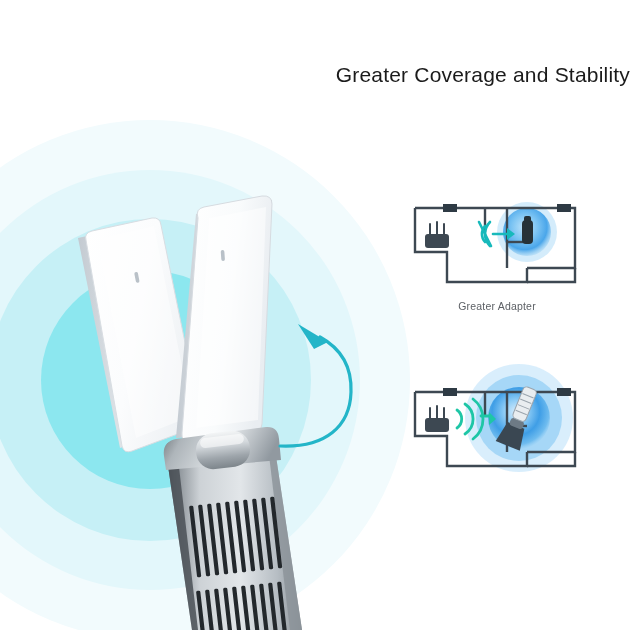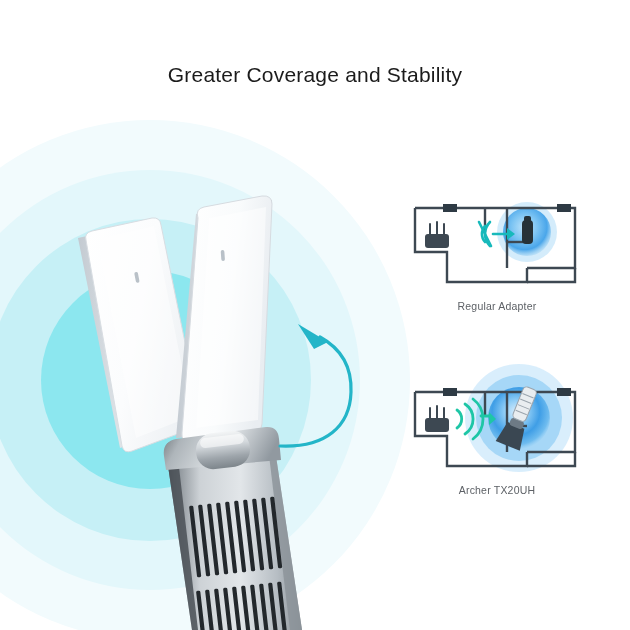--- a/index.html
+++ b/index.html
@@ -18,21 +18,21 @@
     background: #ffffff;
     overflow: hidden;
   }
 
   
   .page-title {
     position: absolute;
     left: 0;
     top: 62px;
     width: 630px;
-    text-align: center;
+    text-align: right;
     font-size: 21px;
     font-weight: 400;
     color: #1b1b1b;
     letter-spacing: 0.2px;
     line-height: 1.2;
   }
 
   
   .rings {
     position: absolute;
@@ -293,21 +293,21 @@
               <path d="M100,38 L108,44 L100,50 Z" fill="#17b9bb"></path>
             </g>
           </g>
 
           <g>
             <rect x="115" y="30" width="11" height="24" rx="4" fill="#263238"></rect>
             <rect x="117" y="26" width="7" height="6" rx="2" fill="#263238"></rect>
           </g>
         </svg>
       </div>
-      <div class="plan-caption">Regular Adapter</div>
+      <div class="plan-caption">Greater Adapter</div>
     </div>
 
     <div class="compare-card second">
       <div class="plan-wrap">
         <svg width="180" height="100" viewBox="0 0 180 100">
           <defs>
             <radialGradient id="cov2" cx="0.45" cy="0.4" r="0.62">
               <stop offset="0" stop-color="#d6ecfd"></stop>
               <stop offset="0.3" stop-color="#8fcdf6"></stop>
               <stop offset="0.62" stop-color="#3f9ee6"></stop>
@@ -359,17 +359,16 @@
             <rect x="-7" y="-32" width="14" height="34" rx="4" fill="#e9edf0" stroke="#9aa4ad" stroke-width="1"></rect>
             <g stroke="#9aa4ad" stroke-width="1">
               <line x1="-6" y1="-24" x2="6" y2="-24"></line>
               <line x1="-6" y1="-18" x2="6" y2="-18"></line>
               <line x1="-6" y1="-12" x2="6" y2="-12"></line>
               <line x1="-6" y1="-6" x2="6" y2="-6"></line>
             </g>
           </g>
         </svg>
       </div>
-      <div class="plan-caption">Archer TX20UH</div>
     </div>
 
   </div>
 </div>
 
 </body></html>

